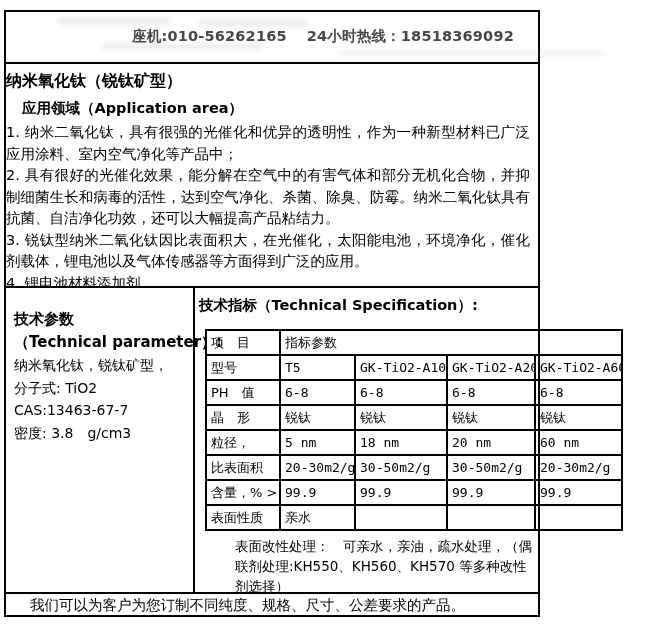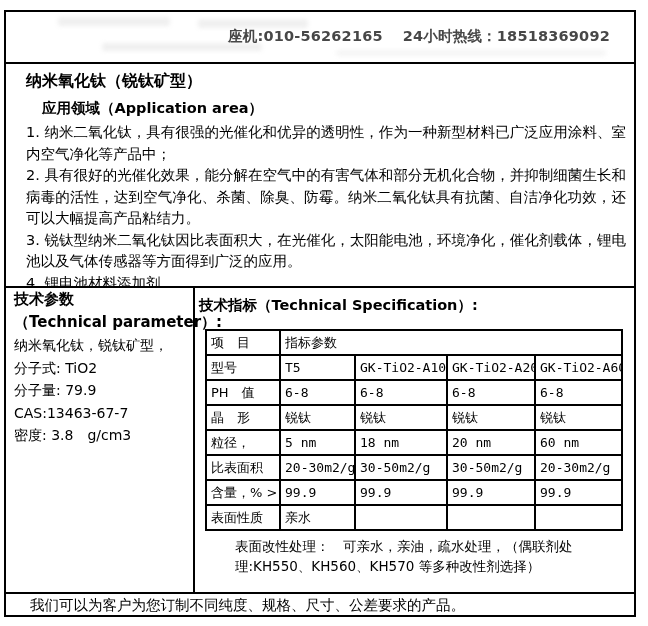--- a/index.html
+++ b/index.html
@@ -6,21 +6,21 @@
   .page {
     position:relative;
     width:648px; height:626px;
     background:#ffffff;
     font-family:"DejaVu Sans", sans-serif;
     color:#000;
     overflow:hidden;
   }
   .doc {
     position:absolute; left:4px; top:10px;
-    width:632px; height:607px;
+    width:536px; height:607px;
     border:2px solid #000;
     box-sizing:border-box;
     display:flex; flex-direction:column;
     background:#fff;
   }
   
   .header-band {
     flex:none; height:50px;
     border-bottom:2px solid #000;
     position:relative;
@@ -30,31 +30,31 @@
     font-size:14.5px; font-weight:bold;
     color:#474747; letter-spacing:0.2px;
     white-space:pre;
   }
   .smudge { position:absolute; background:#b9b9b9; opacity:0.22; filter:blur(2px); border-radius:3px; }
   .smudge.s1 { left:52px;  top:5px;  width:112px; height:9px; }
   .smudge.s2 { left:192px; top:7px;  width:110px; height:9px; }
   .smudge.s3 { left:96px;  top:31px; width:160px; height:8px; }
   .smudge.s4 { left:330px; top:38px; width:270px; height:6px; opacity:0.14; }
   
-  .intro { flex:none; height:222px; padding:4px 8px 0 20px; box-sizing:border-box; overflow:hidden; }
+  .intro { flex:none; height:222px; padding:4px 8px 0 0; box-sizing:border-box; overflow:hidden; }
   .doc-title { font-size:16px; font-weight:bold; margin:3px 0 7px 0; }
   .app-heading { font-size:14.5px; font-weight:bold; margin:0 0 4px 16px; }
   .para { font-size:14.5px; line-height:21.5px; margin:0; text-align:justify; }
   
   .columns { flex:1; display:flex; border-top:2px solid #000; min-height:0; }
   .left-col {
     flex:none; width:189px;
     border-right:2px solid #000;
     box-sizing:border-box;
-    padding:0 8px;
+    padding:20px 8px;
   }
   .tp-heading { font-size:15px; font-weight:bold; line-height:23px; white-space:pre; }
   .tp-line { font-size:14px; line-height:22.5px; white-space:pre; }
   .right-col { flex:1; box-sizing:border-box; padding:6px 4px; min-width:0; }
   .ts-heading { font-size:14.5px; font-weight:bold; margin:2px 0 14px 0; }
   
   table.spec {
     border-collapse:collapse;
     margin-left:6px;
     width:416px;
@@ -104,21 +104,20 @@
       <p class="para">4. 锂电池材料添加剂。</p>
     </div>
 
     <div class="columns">
 
       <div class="left-col">
         <div class="tp-heading">技术参数</div>
         <div class="tp-heading">（Technical parameter）:</div>
         <div class="tp-line">纳米氧化钛，锐钛矿型，</div>
         <div class="tp-line">分子式: TiO2</div>
-        <div class="tp-line">分子量: 79.9</div>
         <div class="tp-line">CAS:13463-67-7</div>
         <div class="tp-line">密度: 3.8　g/cm3</div>
       </div>
 
       <div class="right-col">
         <div class="ts-heading">技术指标（Technical Specification）:</div>
 
         <table class="spec">
           <colgroup>
             <col style="width:74px">

